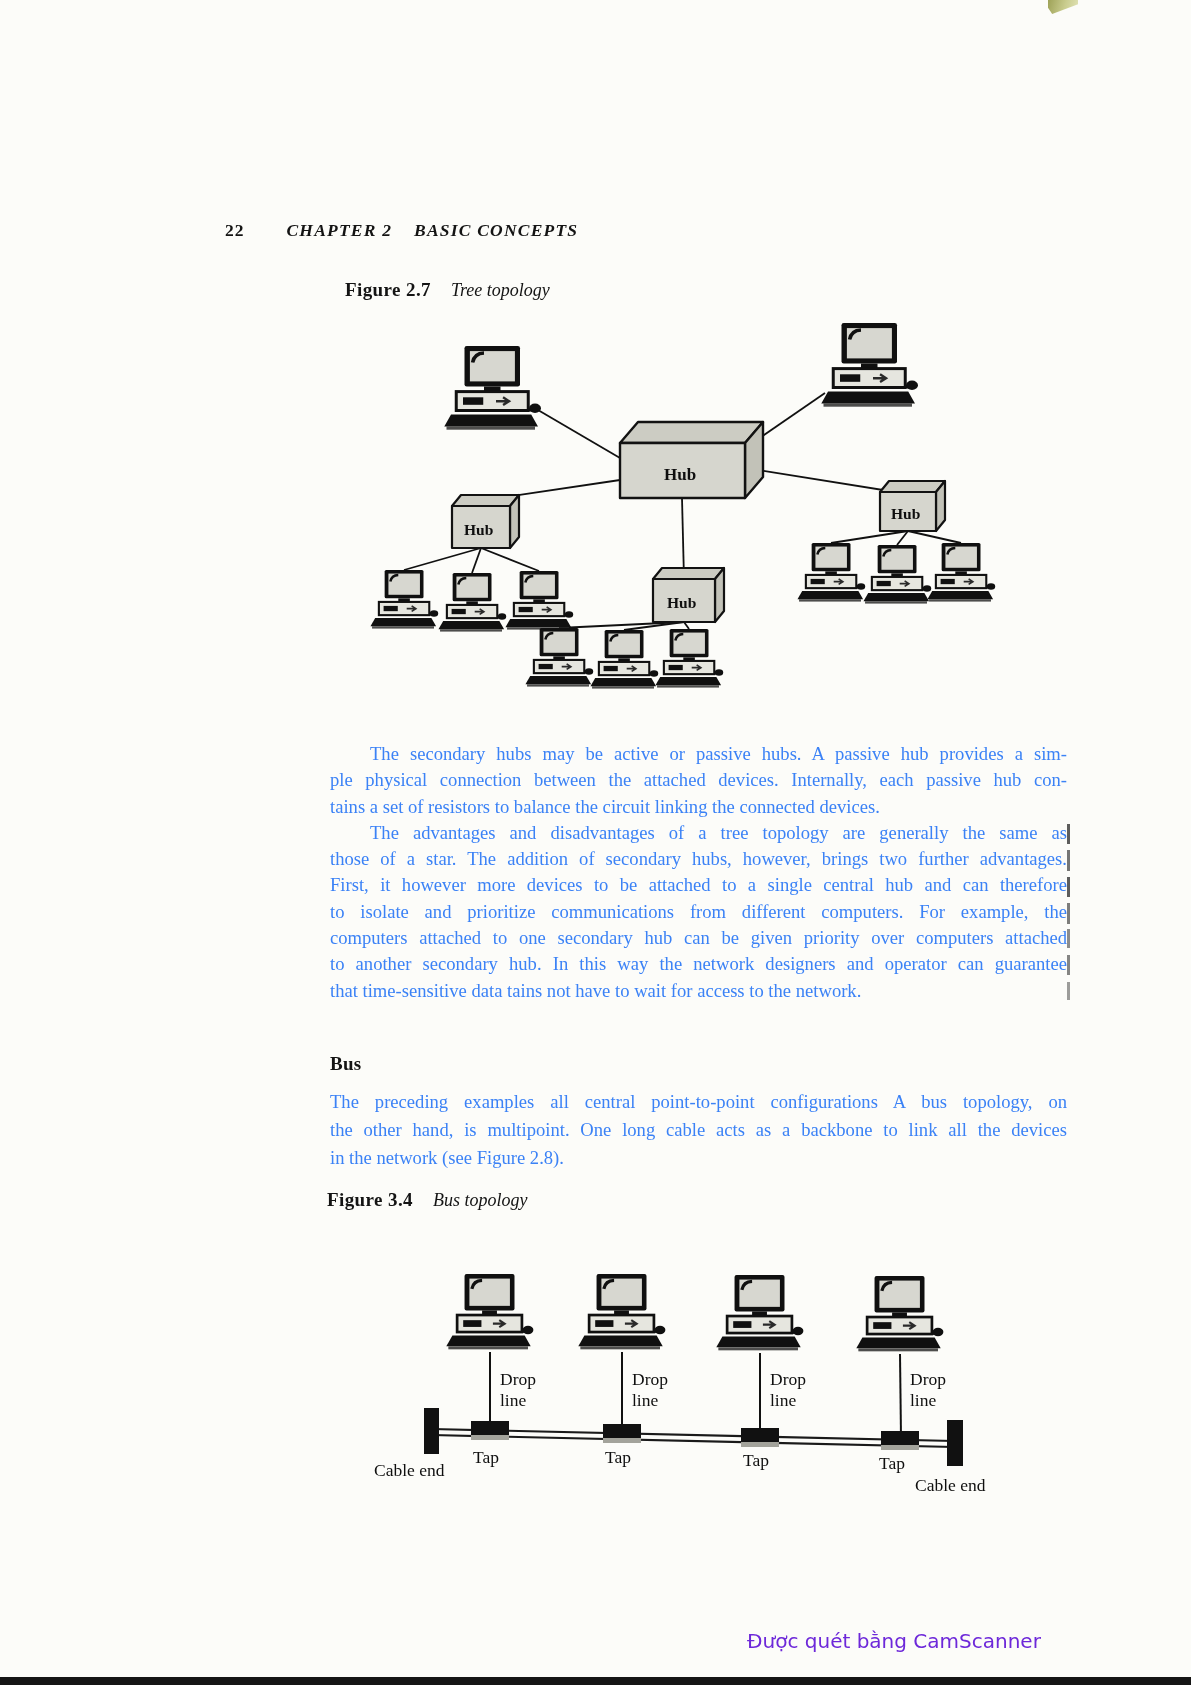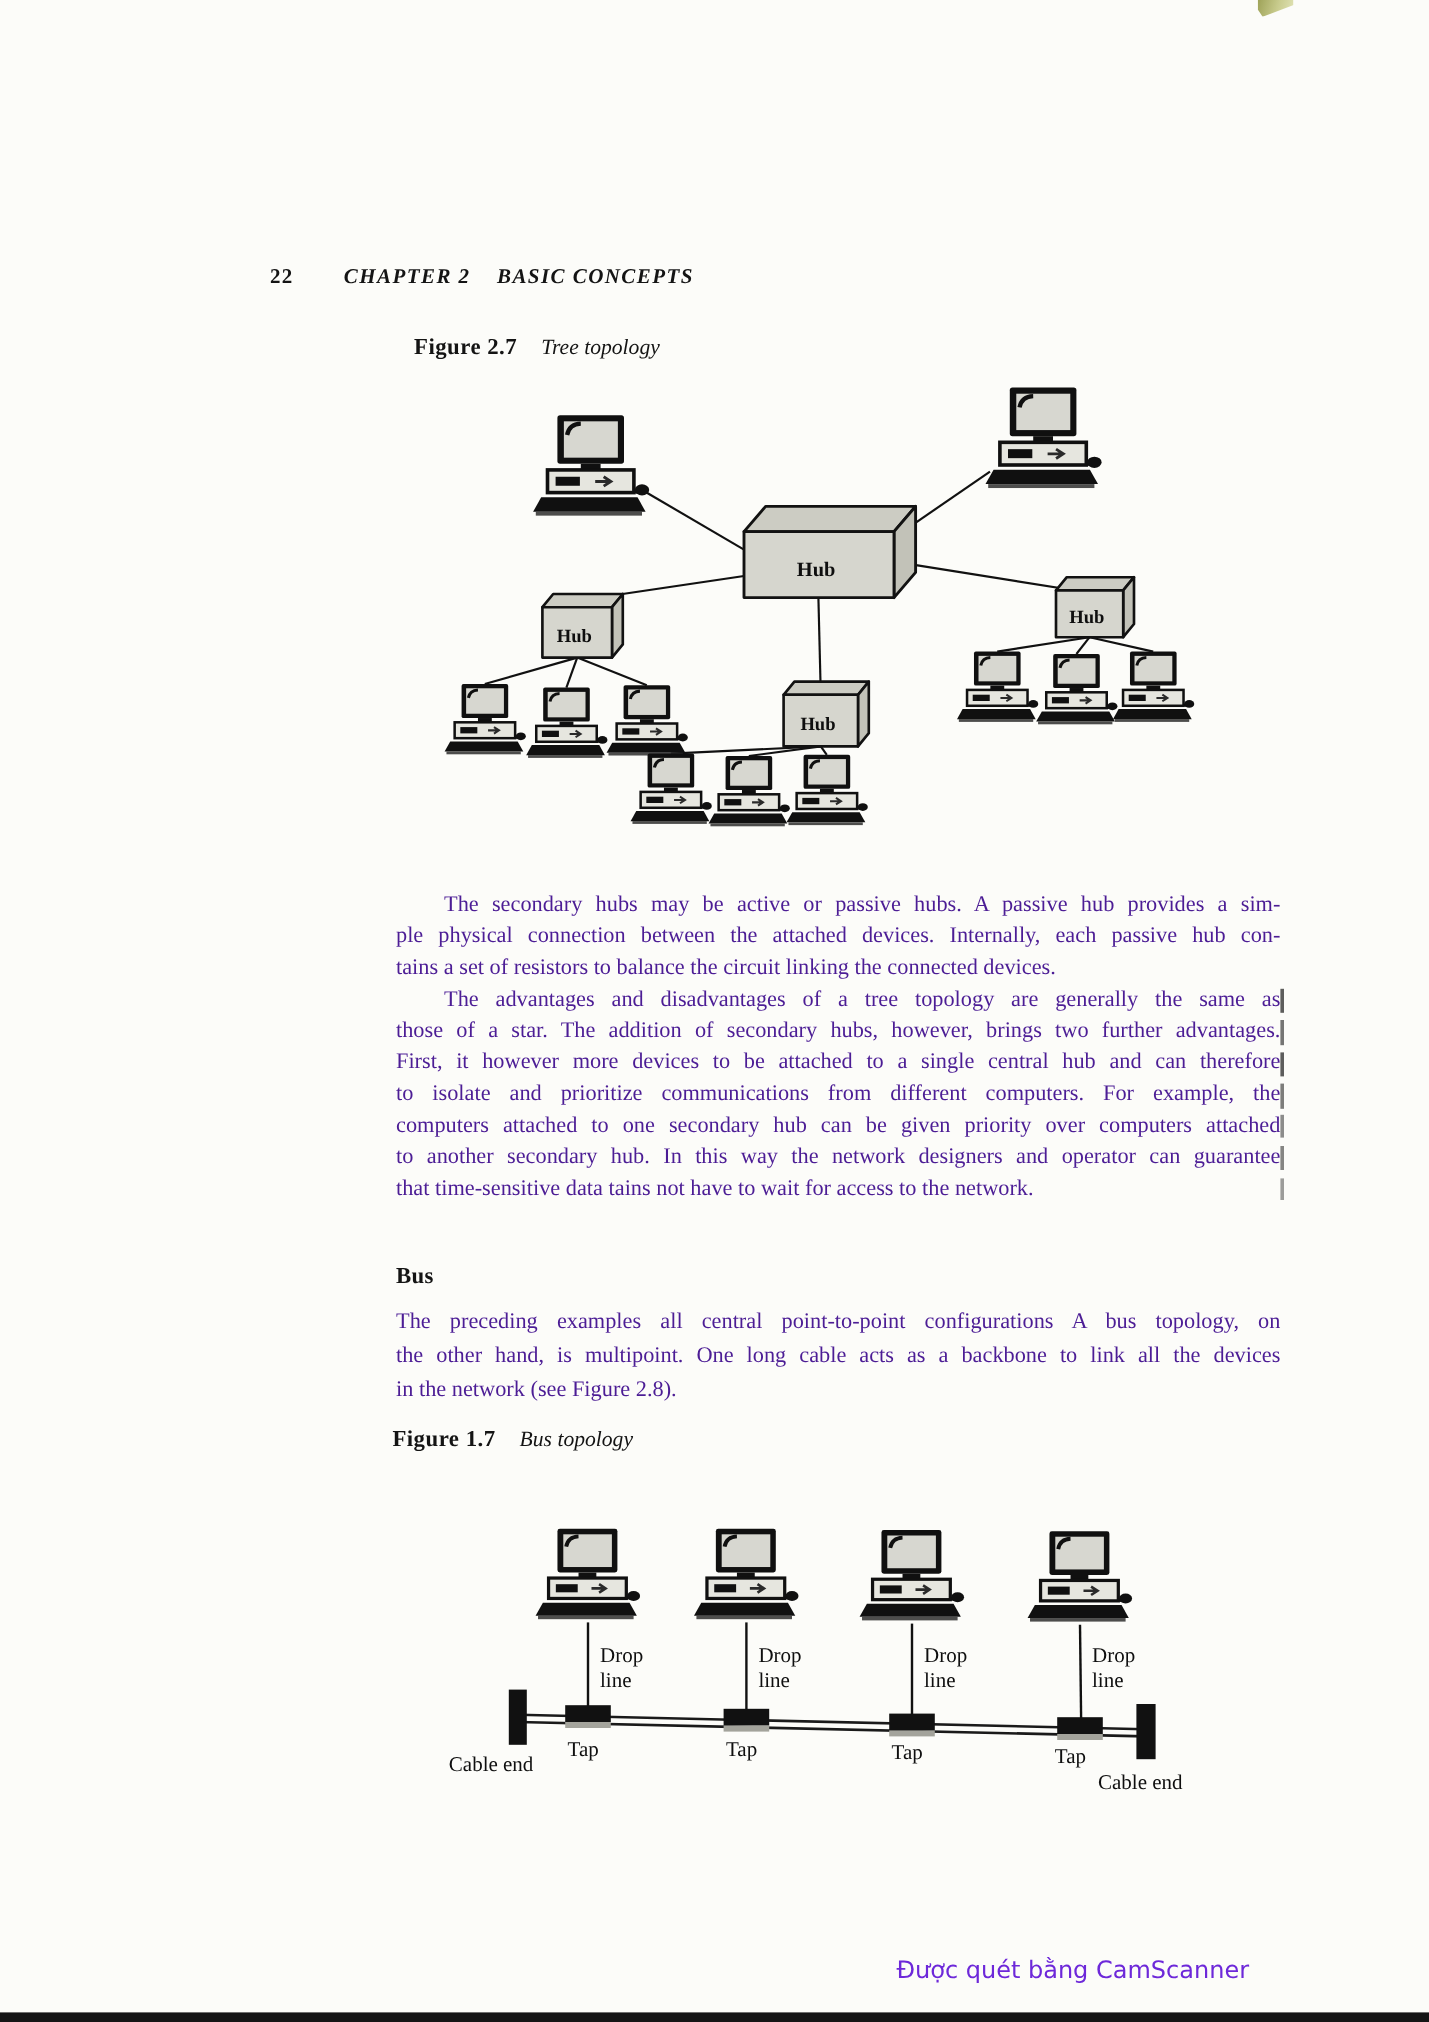--- a/index.html
+++ b/index.html
@@ -9,21 +9,21 @@
   
   .hdr{top:220px;left:193px;font-size:17.5px;margin-left:32px;}
   .hdr .num{font-weight:bold;letter-spacing:1px;}
   .hdr .chap{font-style:italic;font-weight:bold;letter-spacing:1.2px;margin-left:42px;}
   .hdr .sect{font-style:italic;font-weight:bold;letter-spacing:1.2px;margin-left:22px;}
   
   .figcap{font-size:19px;}
   .figcap .flabel{font-weight:bold;letter-spacing:.4px;}
   .figcap .fcap{font-style:italic;margin-left:20px;font-size:18px;}
   
-  .textblock{left:330px;width:737px;font-size:18.6px;color:#4c1d95;}
+  .textblock{left:330px;width:737px;font-size:18.6px;color:#3b82f6;}
   .tline{height:26.3px;line-height:26.3px;text-align:justify;text-align-last:justify;overflow:hidden;}
   .tline.short{text-align-last:left;}
   .tline.indent{padding-left:40px;}
   .p3 .tline{height:28px;line-height:28px;}
   .bushead{left:330px;top:1053px;font-size:19px;font-weight:bold;letter-spacing:.3px;}
   
   .mark{width:2.5px;background:rgba(25,25,25,.7);left:1067px;}
   .fold{left:1048px;top:0;width:30px;height:14px;
         background:linear-gradient(105deg,#9ea258 0%,#c9cc8e 55%,#e2e4b8 100%);
         clip-path:polygon(0 0,100% 0,100% 30%,14% 100%,0 55%);}
@@ -135,21 +135,21 @@
 
   <div class="abs bushead">Bus</div>
 
   <div class="abs textblock p3" style="top:1088px;">
     <div class="tline">The preceding examples all central point-to-point configurations A bus topology, on</div>
     <div class="tline">the other hand, is multipoint. One long cable acts as a backbone to link all the devices</div>
     <div class="tline short">in the network (see Figure 2.8).</div>
   </div>
 
   <div class="abs figcap" style="left:327px;top:1189px;">
-    <span class="flabel">Figure 1.7</span><span class="fcap">Bus topology</span>
+    <span class="flabel">Figure 3.4</span><span class="fcap">Bus topology</span>
   </div>
 
   <svg class="abs" style="left:360px;top:1263px;" width="640" height="240" viewBox="0 0 640 240">
 
     <g stroke="#111" stroke-width="2">
       <line x1="130" y1="89" x2="130" y2="165"></line>
       <line x1="262" y1="89" x2="262" y2="168"></line>
       <line x1="400" y1="90" x2="400" y2="172"></line>
       <line x1="540" y1="91" x2="541" y2="175"></line>
     </g>

